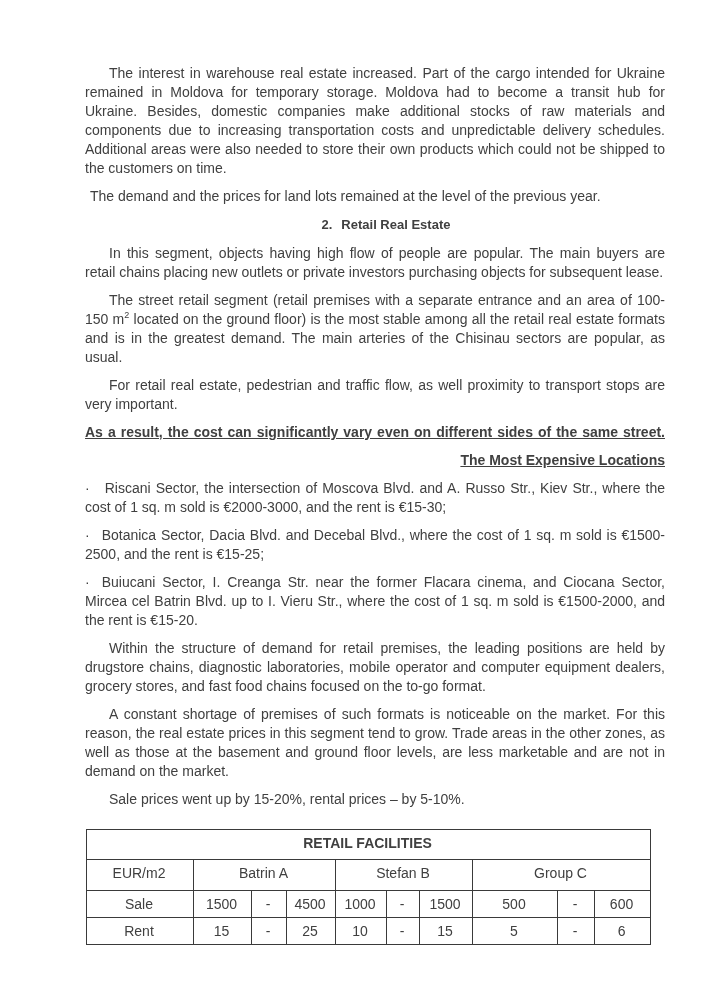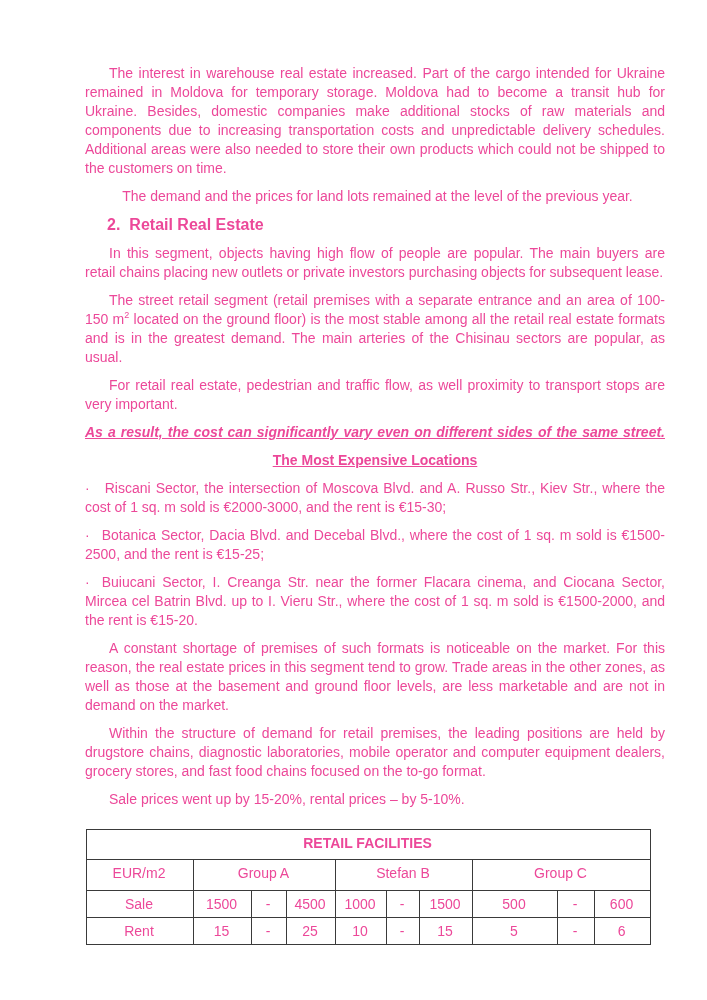--- a/index.html
+++ b/index.html
@@ -1,33 +1,33 @@
 <!DOCTYPE html>
 <html><head>
 <meta charset="utf-8">
 <style>
   html,body { margin:0; padding:0; background:#ffffff; }
   .page {
     width:707px; height:1000px; overflow:hidden; background:#ffffff;
     box-sizing:border-box; padding:64px 42px 0 85px;
     font-family:"Liberation Sans", sans-serif;
-    font-size:14px; line-height:19px; color:#ec4899;
+    font-size:14px; line-height:19px; color:#404040;
     position:relative;
   }
   p { margin:0 0 9px 0; text-align:justify; }
   .indent { text-indent:24px; }
-  .small-indent { text-indent:5px; text-align:center; }
-  .h2 { margin:4px 0 10px 0; font-weight:bold; font-size:16px; text-align:left; }
+  .small-indent { text-indent:5px; text-align:left; }
+  .h2 { margin:4px 0 10px 0; font-weight:bold; font-size:13px; text-align:center; }
   .h2 .h2-num { margin-left:22px; }
   .h2 .h2-text { margin-left:9px; }
   .statement {
-    font-weight:bold; font-style:italic; text-decoration:underline;
+    font-weight:bold; text-decoration:underline;
     text-align:justify; text-align-last:justify;
   }
-  .subhead { font-weight:bold; text-decoration:underline; text-align:center; }
+  .subhead { font-weight:bold; text-decoration:underline; text-align:right; }
   .bullet .marker { display:inline; }
   .gap1 { display:inline-block; width:33px; }
   .gap2 { display:inline-block; width:15px; }
   .gap3 { display:inline-block; width:12px; }
   sup { font-size:9px; line-height:0; }
 
   table.retail {
     border-collapse:collapse; table-layout:fixed;
     width:564px; margin-top:20px; margin-left:1px;
   }
@@ -61,23 +61,23 @@
 
   <p class="subhead">The Most Expensive Locations</p>
 
 
   <p class="bullet"><span class="marker">·</span><span class="gap2"></span><span>Riscani Sector, the intersection of Moscova Blvd. and A. Russo Str., Kiev Str., where the cost of 1 sq. m sold is €2000-3000, and the rent is €15-30;</span></p>
 
   <p class="bullet"><span class="marker">·</span><span class="gap3"></span><span>Botanica Sector, Dacia Blvd. and Decebal Blvd., where the cost of 1 sq. m sold is €1500-2500, and the rent is €15-25;</span></p>
 
   <p class="bullet"><span class="marker">·</span><span class="gap3"></span><span>Buiucani Sector, I. Creanga Str. near the former Flacara cinema, and Ciocana Sector, Mircea cel Batrin Blvd. up to I. Vieru Str., where the cost of 1 sq. m sold is €1500-2000, and the rent is €15-20.</span></p>
 
+  <p class="indent">Within the structure of demand for retail premises, the leading positions are held by drugstore chains, diagnostic laboratories, mobile operator and computer equipment dealers, grocery stores, and fast food chains focused on the to-go format.</p>
+
   <p class="indent">A constant shortage of premises of such formats is noticeable on the market. For this reason, the real estate prices in this segment tend to grow. Trade areas in the other zones, as well as those at the basement and ground floor levels, are less marketable and are not in demand on the market.</p>
-
-  <p class="indent">Within the structure of demand for retail premises, the leading positions are held by drugstore chains, diagnostic laboratories, mobile operator and computer equipment dealers, grocery stores, and fast food chains focused on the to-go format.</p>
 
   <p class="indent">Sale prices went up by 15-20%, rental prices – by 5-10%.</p>
 
   <table class="retail">
     <colgroup>
       <col style="width:107px">
         <col style="width:58px">
         <col style="width:35px">
         <col style="width:49px">
       <col style="width:51px">
@@ -86,21 +86,21 @@
       <col style="width:85px">
         <col style="width:37px">
         <col style="width:56px">
     </colgroup>
     <tbody>
       <tr class="r-title">
         <td colspan="10">RETAIL FACILITIES</td>
       </tr>
       <tr class="r-head">
         <td>EUR/m2</td>
-        <td colspan="3">Group A</td>
+        <td colspan="3">Batrin A</td>
         <td colspan="3">Stefan B</td>
         <td colspan="3">Group C</td>
       </tr>
       <tr class="r-data">
         <td>Sale</td>
         <td>1500</td>
         <td>-</td>
         <td>4500</td>
         <td>1000</td>
         <td>-</td>

